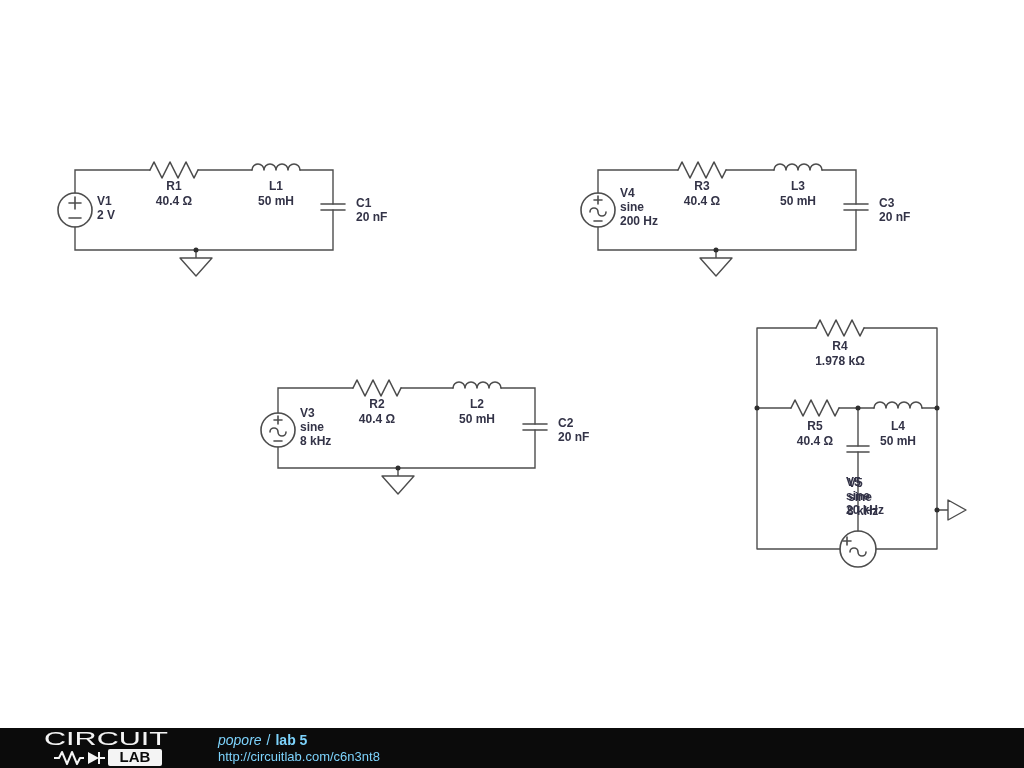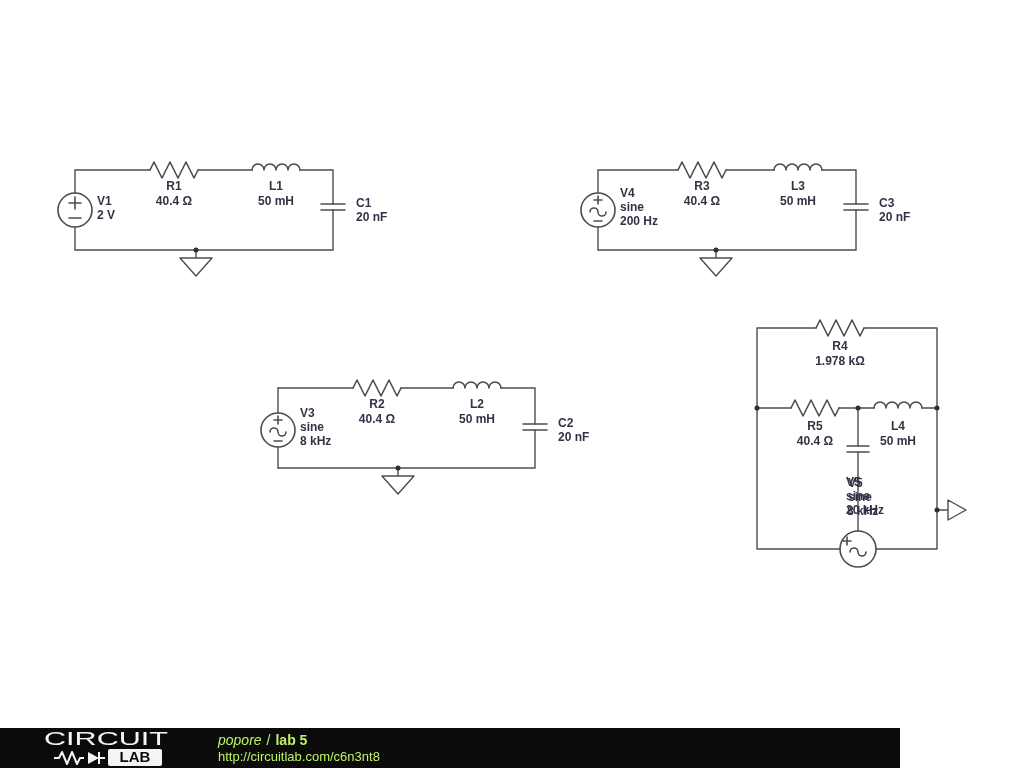--- a/index.html
+++ b/index.html
@@ -6,27 +6,27 @@
   #screen{position:relative;width:1024px;height:768px;background:#ffffff;overflow:hidden;
           font-family:"Liberation Sans",sans-serif;}
   
   .wire{stroke:#4d4d4d;stroke-width:1.4;fill:none;stroke-linecap:round;}
   .comp{stroke:#4d4d4d;stroke-width:1.6;fill:none;stroke-linejoin:round;stroke-linecap:round;}
   .sym-fill{fill:#ffffff;stroke:#4d4d4d;stroke-width:1.4;stroke-linejoin:round;}
   .node{fill:#2e2e2e;}
   .lbl{font-family:"Liberation Sans",sans-serif;font-size:12px;font-weight:bold;fill:#333347;}
   .mid{text-anchor:middle;}
   
-  #footer{position:absolute;left:0;bottom:0;width:900px;height:40px;background:#0b0b0b;}
+  #footer{position:absolute;left:0;bottom:0;width:1024px;height:40px;background:#0b0b0b;}
   #logo{position:absolute;left:42px;top:0;}
   .logo-top{font-family:"Liberation Sans",sans-serif;font-size:19px;fill:#f4f4f4;font-weight:normal;}
   .logo-lab{font-family:"Liberation Sans",sans-serif;font-size:15px;font-weight:bold;fill:#0b0b0b;text-anchor:middle;}
   .logo-stroke{stroke:#f4f4f4;stroke-width:2;fill:none;stroke-linejoin:round;}
   .logo-solid{fill:#f4f4f4;}
-  #meta{position:absolute;left:218px;top:4px;color:#bef264;}
+  #meta{position:absolute;left:218px;top:4px;color:#7dd3fc;}
   #meta .line1{font-size:14px;line-height:17px;}
   #meta .author{font-style:italic;}
   #meta .sep{margin:0 5px;}
   #meta .title{font-weight:bold;}
   #meta .url{font-size:13px;line-height:16px;text-align:center;}
 </style>
 </head>
 <body>
 
 <div id="screen">

